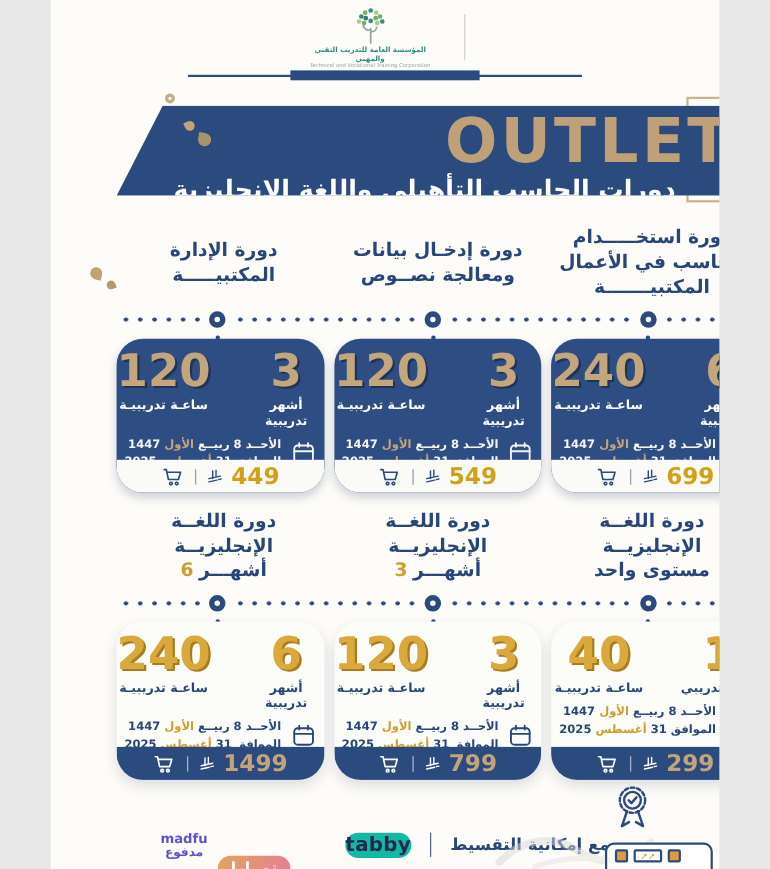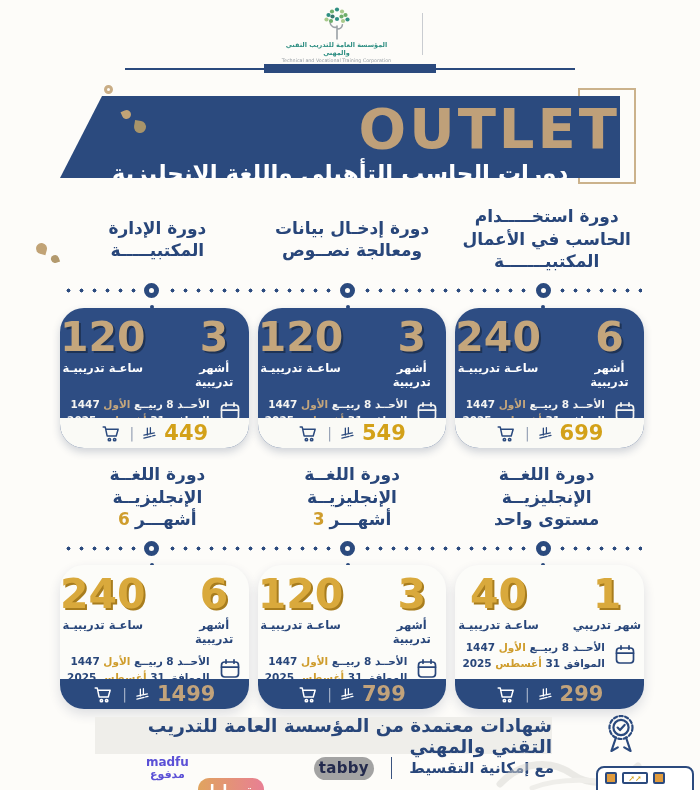--- a/index.html
+++ b/index.html
@@ -1,18 +1,18 @@
 <!DOCTYPE html>
 <html lang="ar"><head>
 <meta charset="utf-8">
 <style>
   * { margin:0; padding:0; box-sizing:border-box; }
   body { background:#e8e8e8; font-family:"DejaVu Sans", sans-serif; }
   .page {
-    position:relative; width:700px; height:790px; margin:0 auto;
+    position:relative; width:608px; height:790px; margin:0 auto;
     background:#fdfcf9; overflow:hidden;
   }
 
   
   .logos { position:absolute; top:6px; left:0; right:0; height:56px;
     display:flex; justify-content:center; align-items:center; gap:26px; }
   .tvtc { width:118px; text-align:center; }
   .tvtc .ar { font-size:6.5px; font-weight:700; color:#2f8f83; margin-top:1px; }
   .tvtc .en { font-size:4.8px; color:#9aa0a6; margin-top:1px; }
   .logo-divider { width:1px; height:42px; background:#c9ccd1; }
@@ -120,21 +120,21 @@
   .medal svg { width:100%; height:100%; display:block; }
 
   
   .pay-row { position:absolute; top:752px; left:0; right:0; height:32px;
     display:flex; direction:ltr; justify-content:center; align-items:center; gap:9px; }
   .madfu { text-align:center; color:#5b50d6; font-weight:800; line-height:1.05; }
   .madfu .en { font-size:12px; display:block; }
   .madfu .ar { font-size:11px; display:block; }
   .pill { height:23px; border-radius:12px; display:flex; align-items:center; justify-content:center; font-weight:800; }
   .pill--tamara { width:66px; background:linear-gradient(90deg,#e0a45e,#e87f94); color:#fff; font-size:14px; direction:rtl;margin-top:43px; }
-  .pill--tabby { width:60px; background:#a3a3a3; color:#232a4d; font-size:15px; letter-spacing:.3px;margin-left:41px; }
+  .pill--tabby { width:60px; background:#14b8a6; color:#232a4d; font-size:18px; letter-spacing:.3px;margin-left:41px; }
   .pay-divider { width:1.5px; height:22px; background:#3a537f; margin:0 8px; }
   .installment { font-size:15px; font-weight:700; color:#28467a; direction:rtl; }
 
   
   .watermark { position:absolute; right:58px; bottom:-2px; width:150px; height:42px; opacity:.5; }
   .mini-window { position:absolute; right:6px; bottom:-8px; width:98px; height:32px; background:#fff;
     border:2.5px solid #2b4a7e; border-radius:8px 8px 0 0; display:flex; align-items:flex-start;
     gap:5px; padding:4px 7px; z-index:4; }
   .mini-sq { width:12px; height:12px; border:2px solid #2b4a7e; background:#e09b3d; border-radius:2px; }
   .mini-sq.mid { background:#fff; display:flex; align-items:center; justify-content:center;
@@ -495,23 +495,20 @@
               <path d="M8.4 2.4v11M13.2 1.6v8.6"></path>
               <path d="M3 13.6l16.4-3.6M3 18.2l11.4-2.5M16.8 14.9l3.6-.8"></path>
             </svg>
         </span>
         <span class="price">1499</span>
       </div>
     </article>
   </div>
 
   <div class="cert-row">
-    <div class="cert-strip">
-      <div class="cert-text">شهادات معتمدة من المؤسسة العامة للتدريب التقني والمهني</div>
-    </div>
     <span class="medal">
       <svg viewBox="0 0 48 50" fill="none" stroke="currentColor" stroke-width="2.2" stroke-linecap="round" stroke-linejoin="round">
         <circle cx="24" cy="16.5" r="11.5" stroke-dasharray="3.4 2.4"></circle>
         <circle cx="24" cy="16.5" r="7.6"></circle>
         <path d="M20.6 16.6l2.4 2.5 4.6-5.2"></path>
         <path d="M19 26.5l-4.6 13.5 6.4-3.6"></path>
         <path d="M29 26.5l4.6 13.5-6.4-3.6"></path>
       </svg>
     </span>
   </div>

